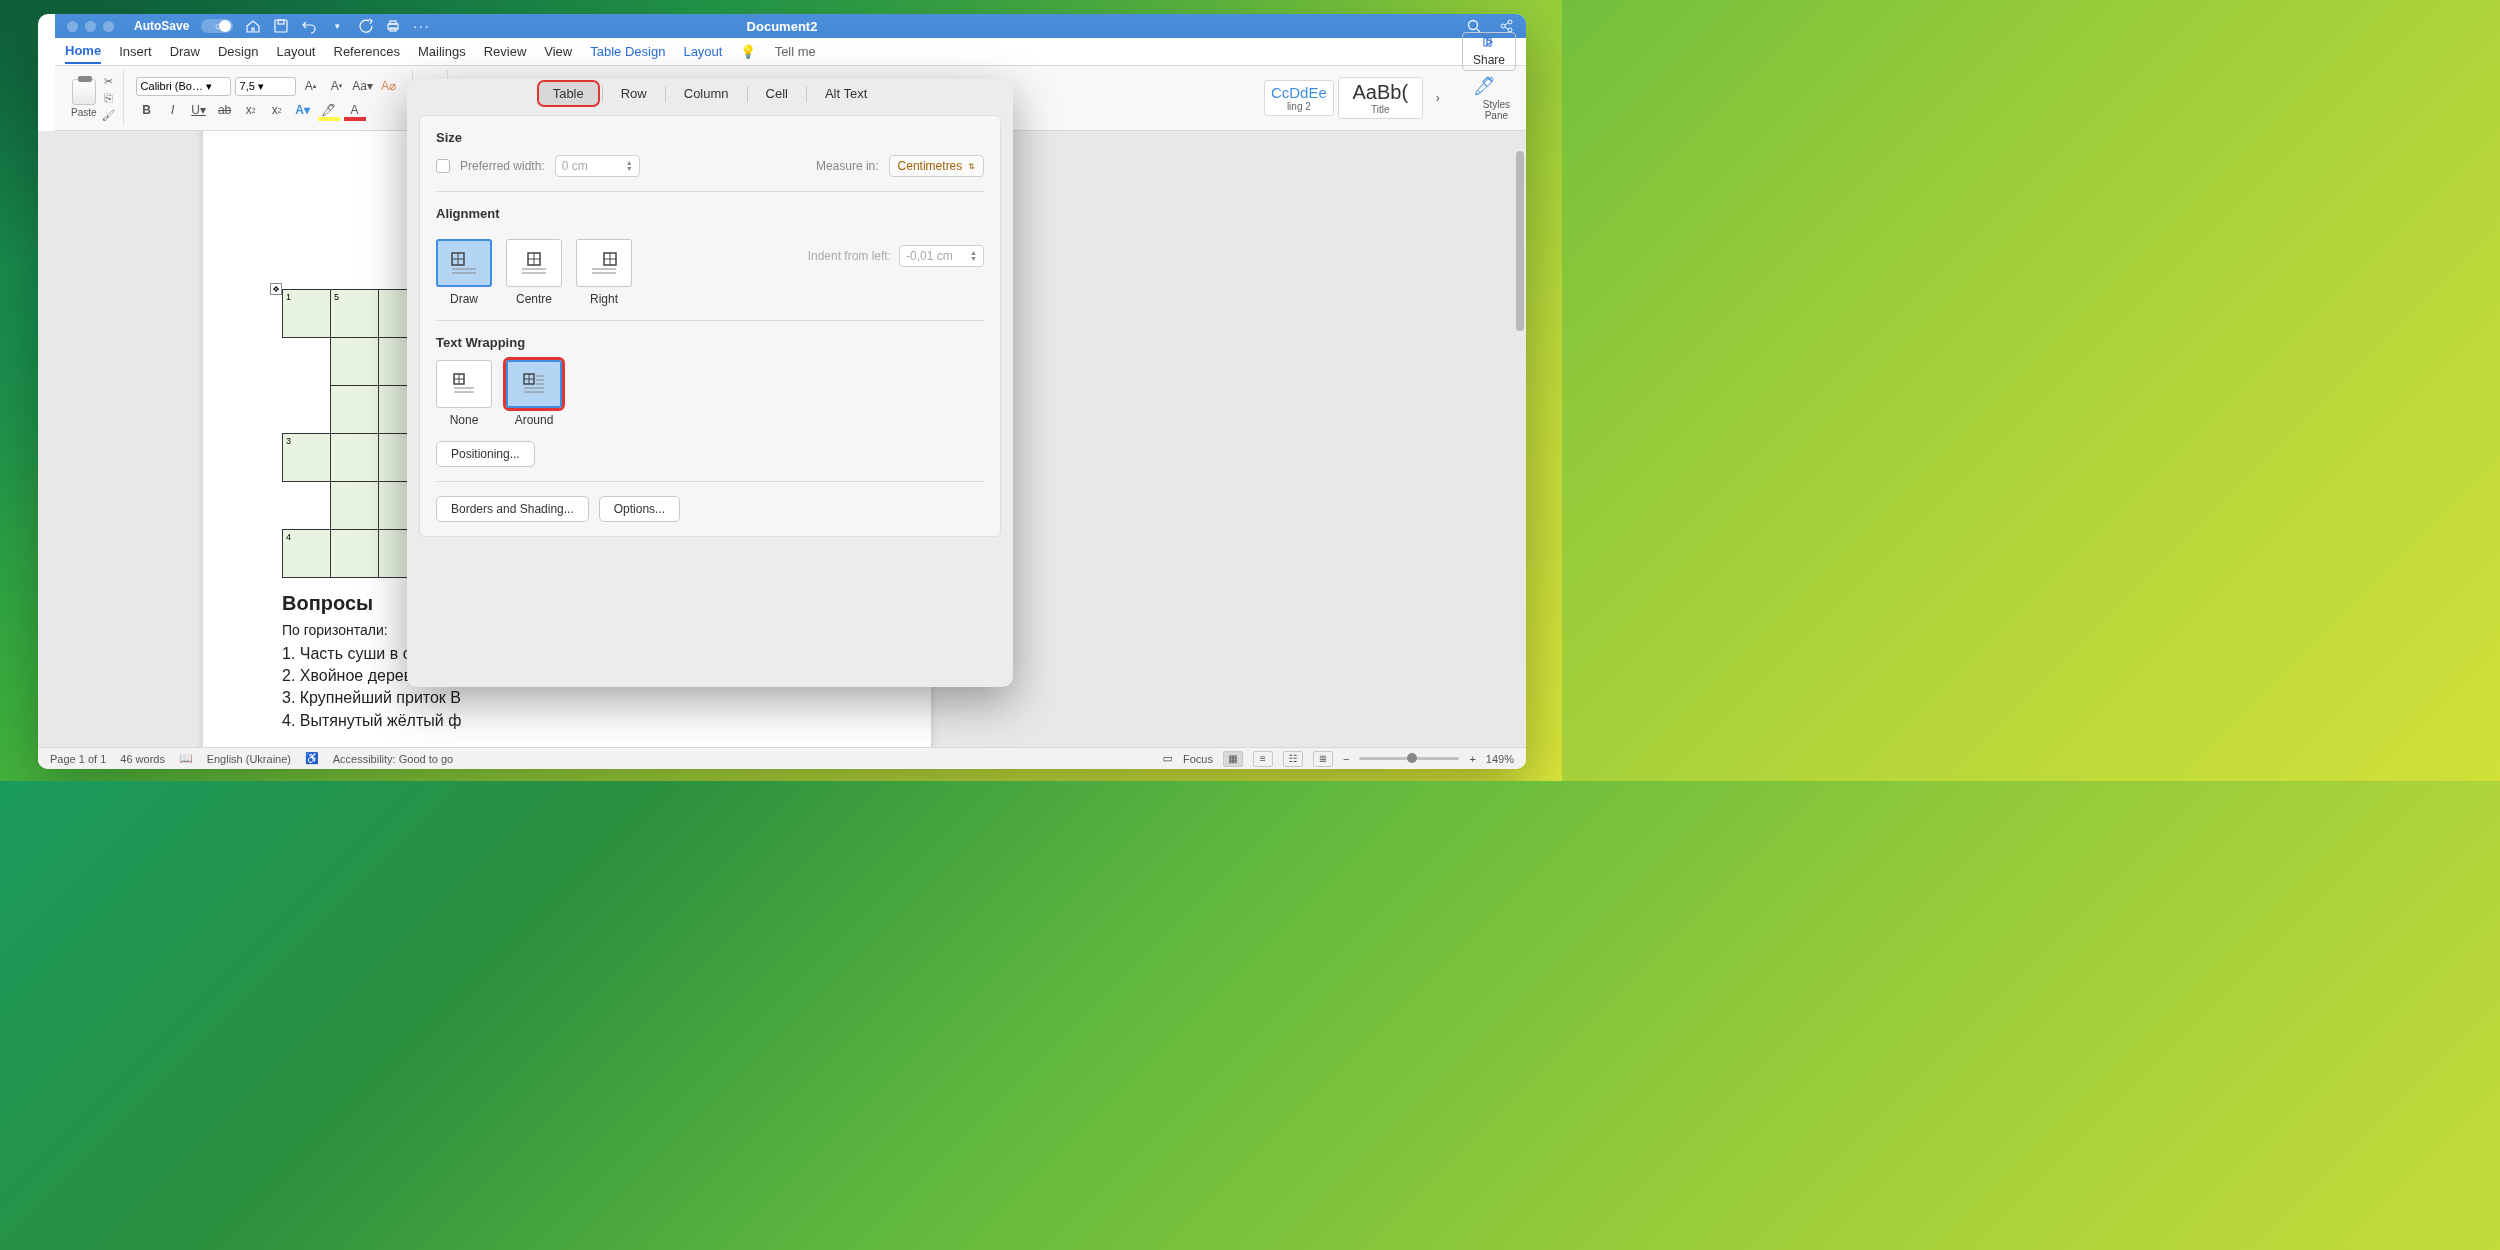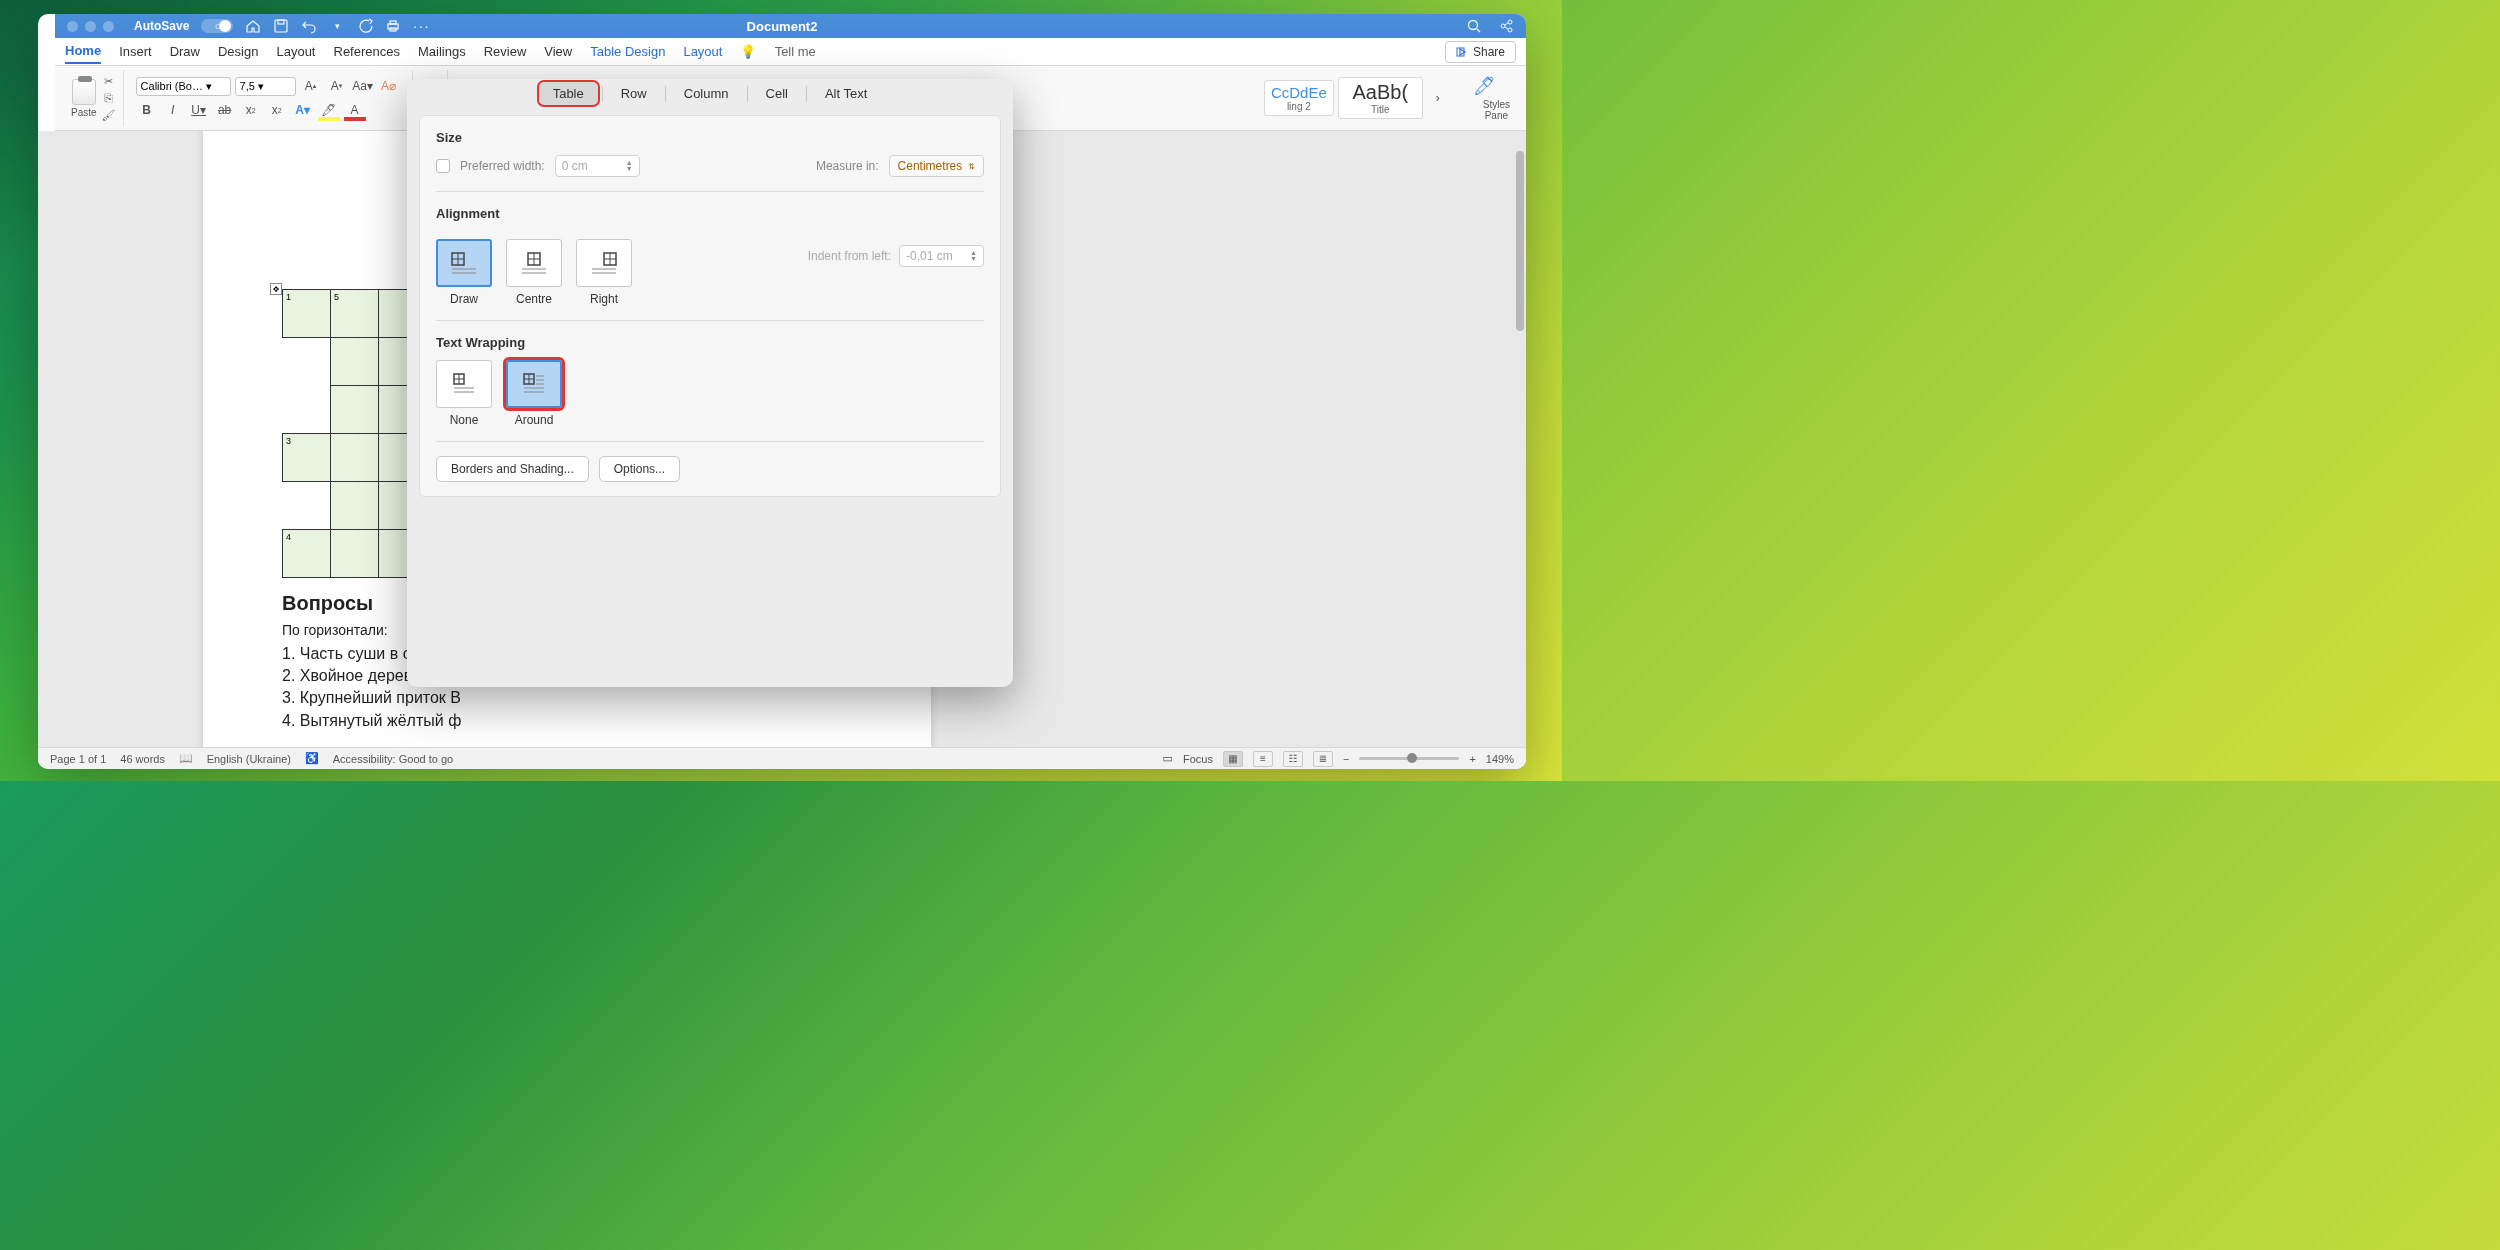--- a/index.html
+++ b/index.html
@@ -14,21 +14,21 @@
 .tb-left { display: flex; align-items: center; gap: 12px; margin-left: 20px; }
 .autosave { font-size: 12px; font-weight: 600; }
 .toggle { width: 32px; height: 14px; background: rgba(255,255,255,0.25); border-radius: 7px; display: flex; align-items: center; padding: 0 2px; font-size: 8px; color: rgba(255,255,255,0.8); justify-content: flex-end; }
 .toggle::before { content: ''; width: 12px; height: 12px; background: #fff; border-radius: 50%; position: absolute; margin-left: -14px; }
 .tb-icon { width: 16px; height: 16px; display: inline-flex; align-items: center; justify-content: center; opacity: 0.95; }
 .tb-right { margin-left: auto; display: flex; gap: 16px; align-items: center; }
 .tabs { height: 28px; background: #fff; border-bottom: 1px solid #d8d8d8; display: flex; align-items: center; padding: 0 10px; gap: 18px; font-size: 13px; color: #333; }
 .tab { cursor: pointer; padding: 4px 0; }
 .tab.active { color: #2b6fd6; border-bottom: 2px solid #2b6fd6; font-weight: 600; }
 .tab.contextual { color: #2b6fd6; }
-.share-btn { margin-left: auto; border: 1px solid #c8c8c8; border-radius: 4px; padding: 3px 10px; font-size: 12px; color: #333; display: flex; align-items: center; gap: 5px; }
+.share-btn { margin-left: auto; border: 1px solid #c8c8c8; border-radius: 4px; padding: 3px 10px; font-size: 12px; color: #333; display: flex; align-items: center; gap: 5px; flex-direction: column; }
 .ribbon { height: 65px; background: #f8f8f8; border-bottom: 1px solid #d8d8d8; display: flex; align-items: center; padding: 4px 10px; gap: 6px; }
 .rgroup { display: flex; flex-direction: column; align-items: center; border-right: 1px solid #e0e0e0; padding: 0 6px; height: 100%; justify-content: center; }
 .paste-icon { width: 24px; height: 26px; background: linear-gradient(180deg, #fff, #eaeaea); border: 1px solid #c8c8c8; border-radius: 3px; position: relative; }
 .paste-icon::before { content: ''; position: absolute; top: -4px; left: 5px; width: 14px; height: 6px; background: #888; border-radius: 2px; }
 .rlabel { font-size: 10px; color: #555; margin-top: 2px; }
 .clip-side { display: flex; flex-direction: column; gap: 4px; margin-left: 4px; }
 .clip-side span { width: 16px; height: 13px; font-size: 11px; color: #666; display: flex; align-items: center; justify-content: center; }
 .font-block { display: flex; flex-direction: column; gap: 4px; padding: 2px 6px; }
 .font-row { display: flex; gap: 4px; align-items: center; }
 .font-sel { border: 1px solid #c4c4c4; border-radius: 3px; font-size: 11px; padding: 2px 4px; background: #fff; }
@@ -401,20 +401,23 @@
                 <line x1="16" y1="6" x2="24" y2="6" stroke="#888"></line>
                 <line x1="16" y1="10" x2="24" y2="10" stroke="#888"></line>
                 <line x1="16" y1="14" x2="24" y2="14" stroke="#888"></line>
                 <line x1="4" y1="18" x2="24" y2="18" stroke="#888"></line>
                 <line x1="4" y1="22" x2="24" y2="22" stroke="#888"></line>
               </svg>
             </div>
           <span class="align-lbl">Around</span>
         </div>
       </div>
+      <div style="margin-top:14px;">
+        <button class="btn">Positioning...</button>
+      </div>
       <div class="divider"></div>
       <div class="btn-row">
         <button class="btn">Borders and Shading...</button>
         <button class="btn">Options...</button>
       </div>
     </div>
   </div>
 
   <div class="statusbar">
     <span>Page 1 of 1</span>

